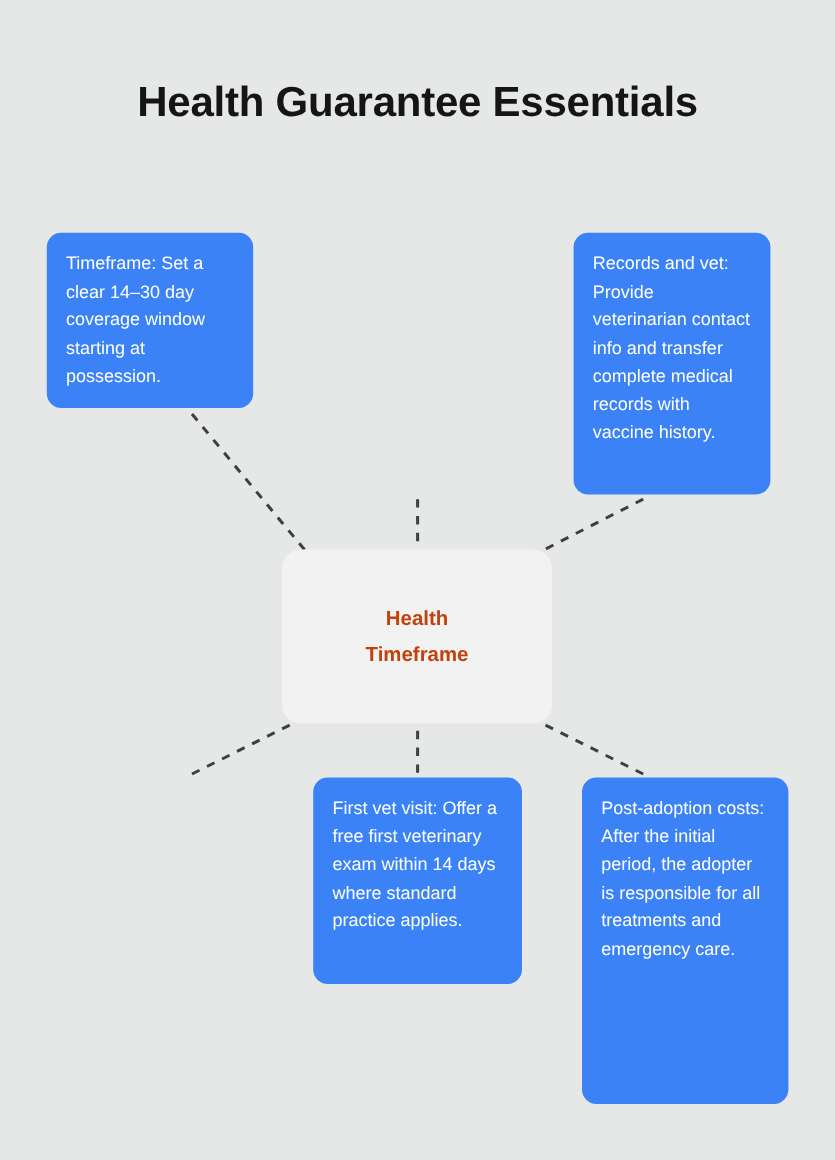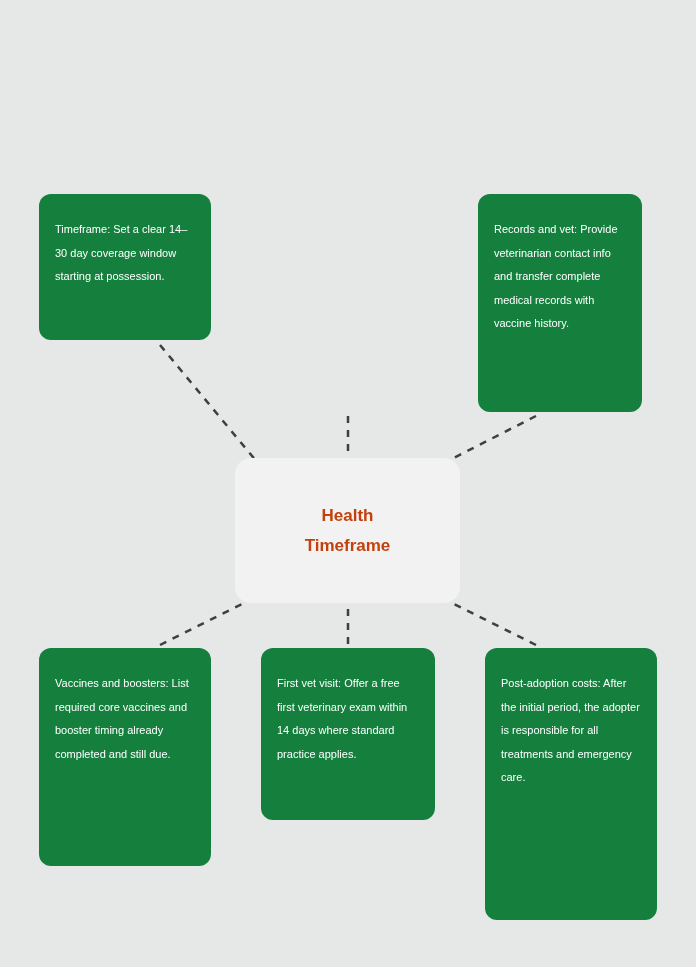--- a/index.html
+++ b/index.html
@@ -37,26 +37,26 @@
     position: absolute;
     top: 0;
     left: 0;
     width: 696px;
     height: 967px;
     pointer-events: none;
   }
 
   .node {
     position: absolute;
-    background: #15803d;
+    background: #3b82f6;
     border-radius: 12px;
     color: #ffffff;
-    font-size: 11px;
+    font-size: 15px;
     line-height: 23.5px;
-    padding: 24px 16px 16px 16px;
+    padding: 14px 16px 16px 16px;
     box-sizing: border-box;
   }
 
   .center-node {
     position: absolute;
     left: 235px;
     top: 458px;
     width: 225px;
     height: 145px;
     background: #f2f2f2;
@@ -79,37 +79,37 @@
   
   .n3 { left: 39px;  top: 648px; width: 172px; height: 218px; }
   .n4 { left: 261px; top: 648px; width: 174px; height: 172px; }
   .n5 { left: 485px; top: 648px; width: 172px; height: 272px; }
 </style>
 </head>
 <body>
 
 <div class="page">
 
+  <div class="title">Health Guarantee Essentials</div>
 
   <svg class="connectors" viewBox="0 0 696 967">
     <line x1="160" y1="345" x2="262" y2="468" stroke="#3f3f3f" stroke-width="2.5" stroke-dasharray="7 7"></line>
     <line x1="348" y1="416" x2="348" y2="456" stroke="#3f3f3f" stroke-width="2.5" stroke-dasharray="7 7"></line>
     <line x1="536" y1="416" x2="434" y2="468" stroke="#3f3f3f" stroke-width="2.5" stroke-dasharray="7 7"></line>
     <line x1="160" y1="645" x2="262" y2="594" stroke="#3f3f3f" stroke-width="2.5" stroke-dasharray="7 7"></line>
     <line x1="348" y1="644" x2="348" y2="606" stroke="#3f3f3f" stroke-width="2.5" stroke-dasharray="7 7"></line>
     <line x1="536" y1="645" x2="434" y2="594" stroke="#3f3f3f" stroke-width="2.5" stroke-dasharray="7 7"></line>
   </svg>
 
   <div class="node n0">Timeframe: Set a clear 14–30 day coverage window starting at possession.</div>
   <div class="node n2">Records and vet: Provide veterinarian contact info and transfer complete medical records with vaccine history.</div>
 
   <div class="center-node">
     <span>
       <span>Health</span><br>
       <span>Timeframe</span>
     </span>
   </div>
 
-  <div class="node n3">Vaccines and boosters: List required core vaccines and booster timing already completed and still due.</div>
   <div class="node n4">First vet visit: Offer a free first veterinary exam within 14 days where standard practice applies.</div>
   <div class="node n5">Post-adoption costs: After the initial period, the adopter is responsible for all treatments and emergency care.</div>
 
 </div>
 
 </body></html>

